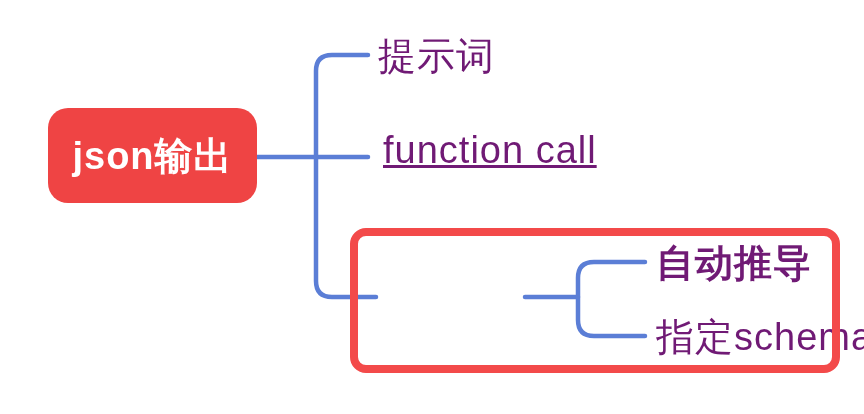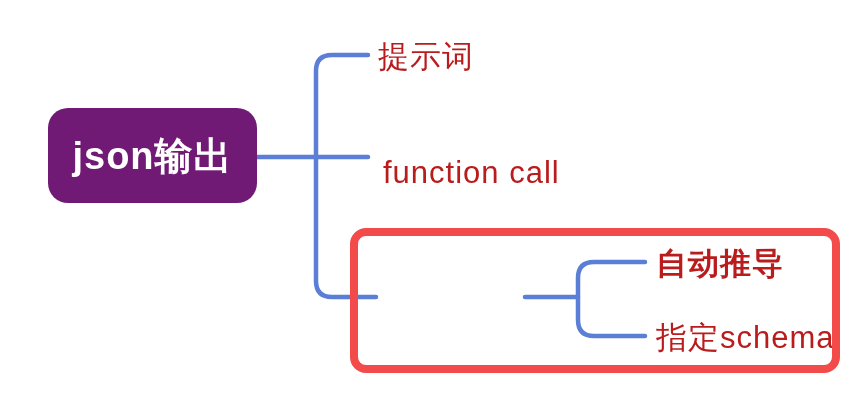--- a/index.html
+++ b/index.html
@@ -22,46 +22,46 @@
     width: 864px;
     height: 414px;
     z-index: 1;
   }
   .root-node {
     position: absolute;
     left: 48px;
     top: 108px;
     width: 209px;
     height: 95px;
-    background: #701a75;
+    background: #ef4444;
     border-radius: 20px;
     display: flex;
     align-items: center;
     justify-content: center;
     z-index: 2;
   }
   .root-node .root-label {
     color: #ffffff;
     font-size: 38px;
     font-weight: bold;
     letter-spacing: 1px;
     line-height: 1;
   }
   .node-label {
     position: absolute;
     transform: translateY(-50%);
-    color: #b91c1c;
-    font-size: 31px;
+    color: #701a75;
+    font-size: 38px;
     line-height: 1;
     white-space: nowrap;
     z-index: 2;
     letter-spacing: 1px;
   }
   .label-prompt        { left: 378px; top: 56px;  }
-  .label-function-call { left: 383px; top: 172px; }
+  .label-function-call { left: 383px; top: 150px; text-decoration: underline; }
   .label-json-mode     { left: 388px; top: 298px; }
   .label-auto-infer    { left: 656px; top: 263px; font-weight: bold; }
   .label-spec-schema   { left: 656px; top: 337px; }
   .highlight-box {
     position: absolute;
     left: 350px;
     top: 228px;
     width: 490px;
     height: 145px;
     box-sizing: border-box;

